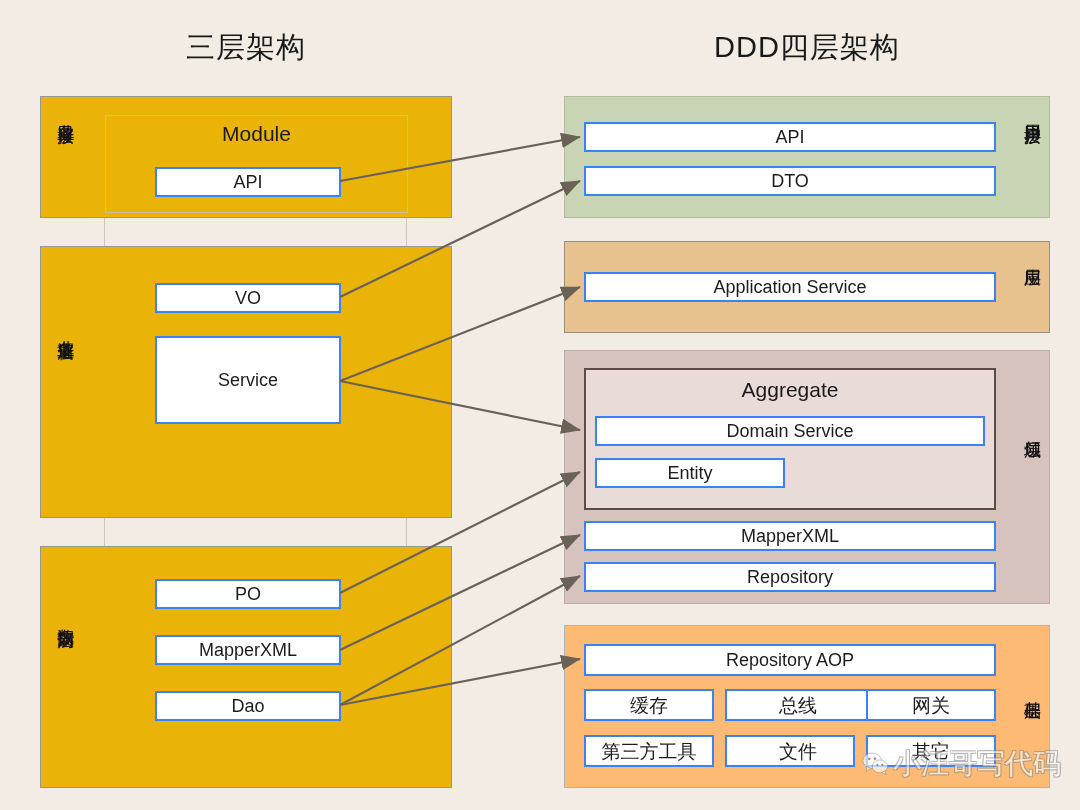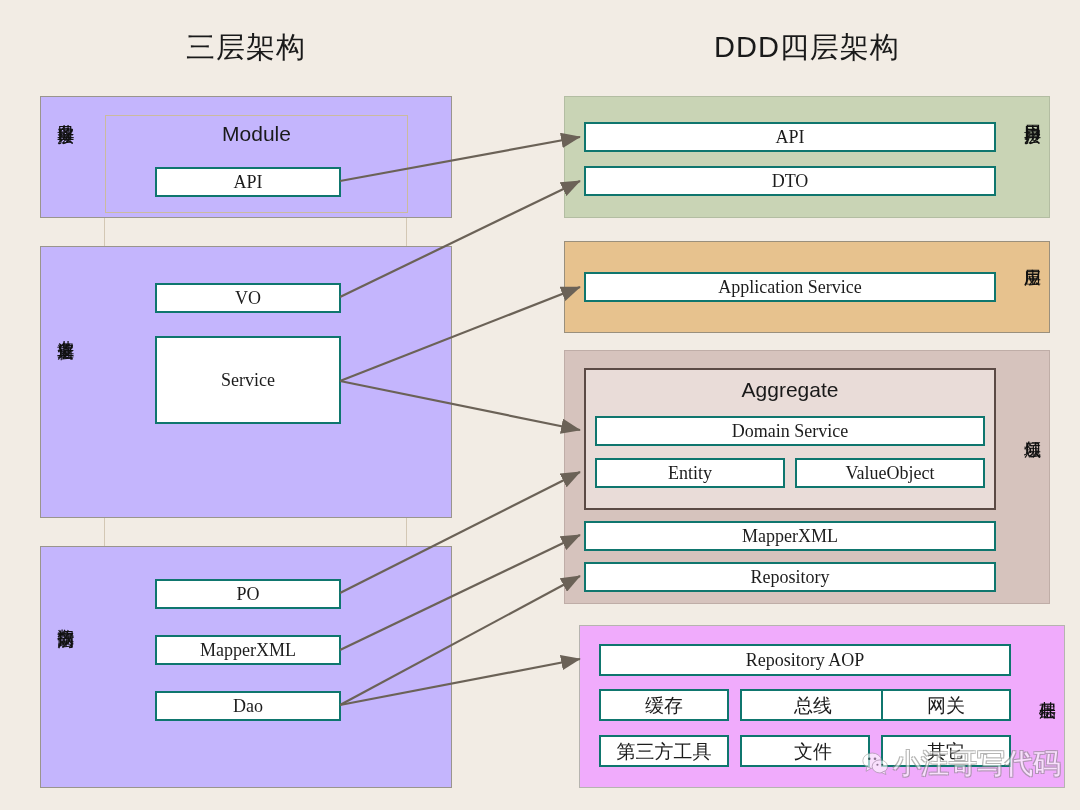--- a/index.html
+++ b/index.html
@@ -55,54 +55,53 @@
     position: absolute;
     font-size: 21px;
     color: #1a1a1a;
     white-space: nowrap;
     text-align: center;
   }
   .cell {
     position: absolute;
     box-sizing: border-box;
     background: #ffffff;
-    border: 2px solid #0f766e;
+    border: 2px solid #3b82f6;
     display: flex;
     align-items: center;
     justify-content: center;
     font-size: 18px;
     color: #1c1c1c;
     line-height: 1;
-    font-family: Liberation Serif, serif;
   }
   .cell.cn { font-size: 19px; }
 
   
   .tier {
-    background: #c4b5fd;
+    background: #eab308;
   }
   .tier-inner {
     border: 1px solid #cbbb9e;
     background: rgba(0,0,0,0);
   }
 
   
   #module-span {
     position: absolute;
     box-sizing: border-box;
     border: 1px solid #d3c7b4;
     border-top: none;
     background: rgba(0,0,0,0);
   }
 
   
   #ddd-user   { background: #c9d4b5; border-color: #b3bda2; }
   #ddd-app    { background: #e7c28e; border-color: #9a8f7c; text-align: right; }
   #ddd-domain { background: #d6c3bd; border-color: #bfada7; }
-  #ddd-infra  { background: #f0abfc; border-color: #b6b4af; margin-left: 15px; }
+  #ddd-infra  { background: #fdba74; border-color: #b6b4af; }
 
   #aggregate {
     position: absolute;
     box-sizing: border-box;
     background: #e9dcd8;
     border: 2px solid #5b4a45;
   }
 
   
   #arrows {
@@ -183,21 +182,20 @@
   </div>
 
   <div class="layer" id="ddd-domain" style="left:564px; top:350px; width:486px; height:254px;">
     <div class="vlabel" style="right:8px; top:76px;">领域层</div>
 
     <div id="aggregate" style="left:19px; top:17px; width:412px; height:142px;"></div>
     <div class="grouptitle" style="left:19px; top:27px; width:412px;">Aggregate</div>
 
     <div class="cell" style="left:30px; top:65px; width:390px; height:30px;">Domain Service</div>
     <div class="cell" style="left:30px; top:107px; width:190px; height:30px;">Entity</div>
-    <div class="cell" style="left:230px; top:107px; width:190px; height:30px;">ValueObject</div>
 
     <div class="cell" style="left:19px; top:170px; width:412px; height:30px;">MapperXML</div>
     <div class="cell" style="left:19px; top:211px; width:412px; height:30px;">Repository</div>
   </div>
 
   <div class="layer" id="ddd-infra" style="left:564px; top:625px; width:486px; height:163px;">
     <div class="vlabel" style="right:8px; top:62px;">基础层</div>
 
     <div class="cell" style="left:19px; top:18px; width:412px; height:32px;">Repository AOP</div>
 

